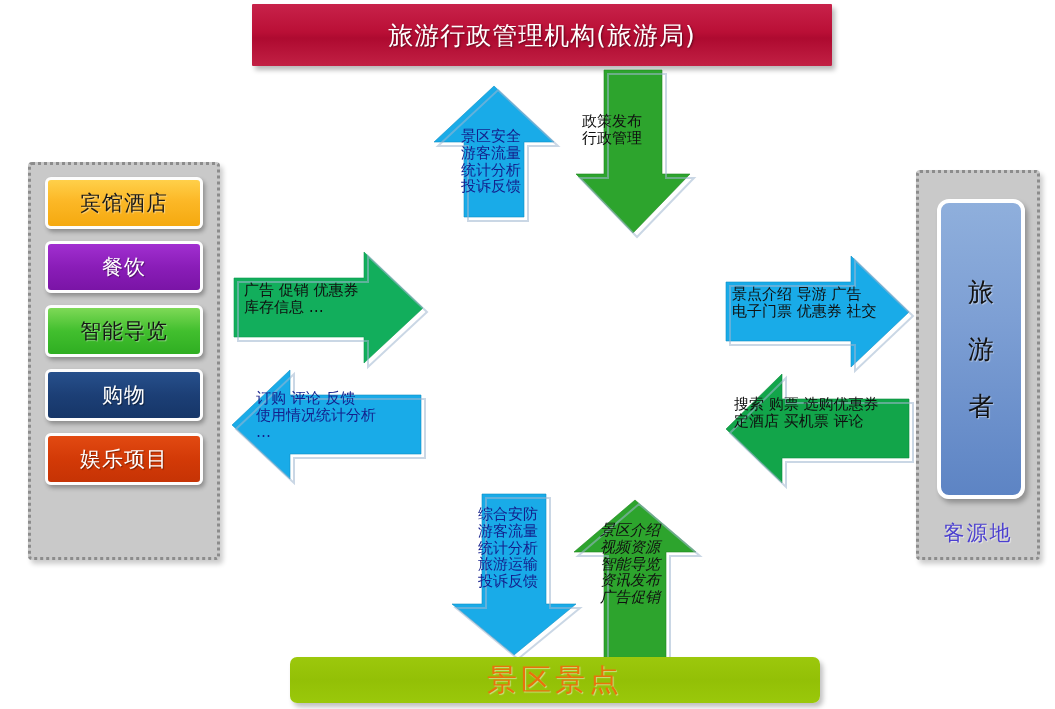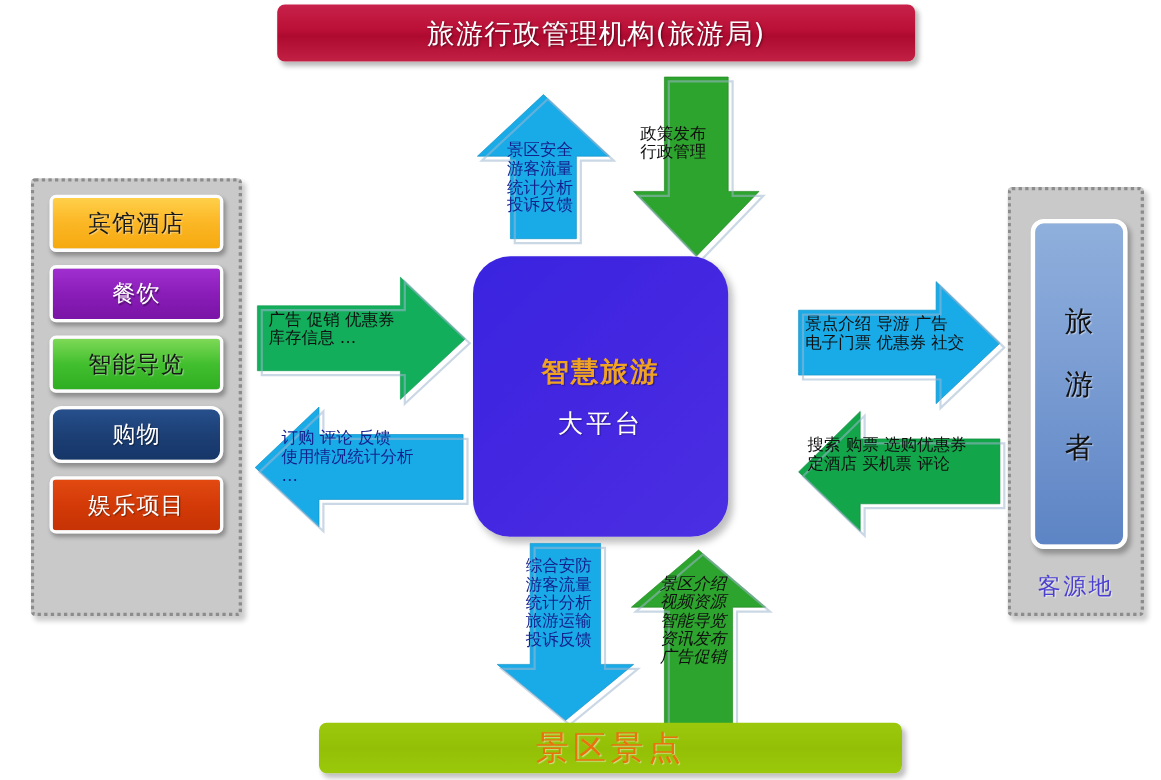--- a/index.html
+++ b/index.html
@@ -10,22 +10,22 @@
     overflow:hidden;
     position:relative;
   }
   #stage{position:absolute;left:0;top:0;width:1055px;height:709px;}
 
   
   .abs{position:absolute;box-sizing:border-box;}
 
   
   .top-banner{
-    left:252px;top:4px;width:580px;height:52px;
-    border-radius:7px;
+    left:252px;top:4px;width:580px;height:62px;
+    border-radius:1px;
     background:linear-gradient(to bottom,#c8224a 0%,#ba0f36 45%,#ae0a30 55%,#c22044 100%);
     box-shadow:3px 4px 5px rgba(0,0,0,.28);
     display:flex;align-items:center;justify-content:center;
     color:#ffffff;font-size:25px;letter-spacing:1px;
     text-shadow:1px 1px 2px rgba(0,0,0,.45);
   }
 
   
   .bottom-banner{
     left:290px;top:657px;width:530px;height:46px;
@@ -76,21 +76,21 @@
     box-shadow:2px 3px 4px rgba(0,0,0,.3);
     box-sizing:border-box;
   }
   .chip-hotel{background:linear-gradient(to bottom,#ffd04a 0%,#fcb827 45%,#f5a90f 100%);color:#1a1a1a;
     text-shadow:1px 1px 1px rgba(255,255,255,.45);}
   .chip-food{background:linear-gradient(to bottom,#a12fd0 0%,#8a1db8 50%,#7a14a6 100%);color:#ffffff;
     text-shadow:1px 1px 1px rgba(0,0,0,.4);}
   .chip-transport{background:linear-gradient(to bottom,#7ed957 0%,#42bf2e 50%,#2fae22 100%);color:#161616;
     text-shadow:1px 1px 1px rgba(255,255,255,.4);}
   .chip-shopping{background:linear-gradient(to bottom,#27508c 0%,#1c3f76 50%,#163668 100%);color:#ffffff;
-    text-shadow:1px 1px 1px rgba(0,0,0,.45);border-radius:11px;}
+    text-shadow:1px 1px 1px rgba(0,0,0,.45);}
   .chip-entertainment{background:linear-gradient(to bottom,#e24a12 0%,#d33a07 50%,#c63305 100%);color:#ffffff;
     text-shadow:1px 1px 1px rgba(0,0,0,.4);}
 
   
   .tourist-bar{
     position:absolute;left:18px;top:26px;width:88px;height:300px;
     border-radius:12px;border:4px solid #ffffff;
     background:linear-gradient(to bottom,#8fafdc 0%,#7d9fd4 40%,#5d84c4 100%);
     box-shadow:3px 4px 5px rgba(0,0,0,.28);
     display:flex;flex-direction:column;align-items:center;justify-content:center;
@@ -172,24 +172,20 @@
   <div class="arrowwrap" style="left:232px;top:370px;">
     <svg width="190" height="110" viewBox="0 0 190 110">
       <polygon points="0,55 58,0 58,25 189,25 189,84 58,84 58,109" fill="#19ABE8" stroke="#0f8fc4" stroke-width="0.6"></polygon>
       <polygon points="0,55 58,0 58,25 189,25 189,84 58,84 58,109" fill="none" stroke="#9fb6cf" stroke-width="2" transform="translate(4,4)" opacity="0.55"></polygon>
     </svg>
     <div class="arrowtext t-navy" style="left:24px;top:20px;"><span id="txt-a4">订购 评论 反馈
 使用情况统计分析
 …</span></div>
   </div>
 
-  <div class="abs platform">
-    <div class="l1">智慧旅游</div>
-    <div class="l2">大平台</div>
-  </div>
 
   <div class="arrowwrap" style="left:726px;top:256px;">
     <svg width="184" height="112" viewBox="0 0 184 112">
       <polygon points="0,26 125,26 125,0 183,56 125,111 125,85 0,85" fill="#19ABE8" stroke="#0f8fc4" stroke-width="0.6"></polygon>
       <polygon points="0,26 125,26 125,0 183,56 125,111 125,85 0,85" fill="none" stroke="#9fb6cf" stroke-width="2" transform="translate(4,4)" opacity="0.55"></polygon>
     </svg>
     <div class="arrowtext t-black" style="left:6px;top:30px;"><span id="txt-a5">景点介绍 导游 广告
 电子门票 优惠券 社交</span></div>
   </div>
 

